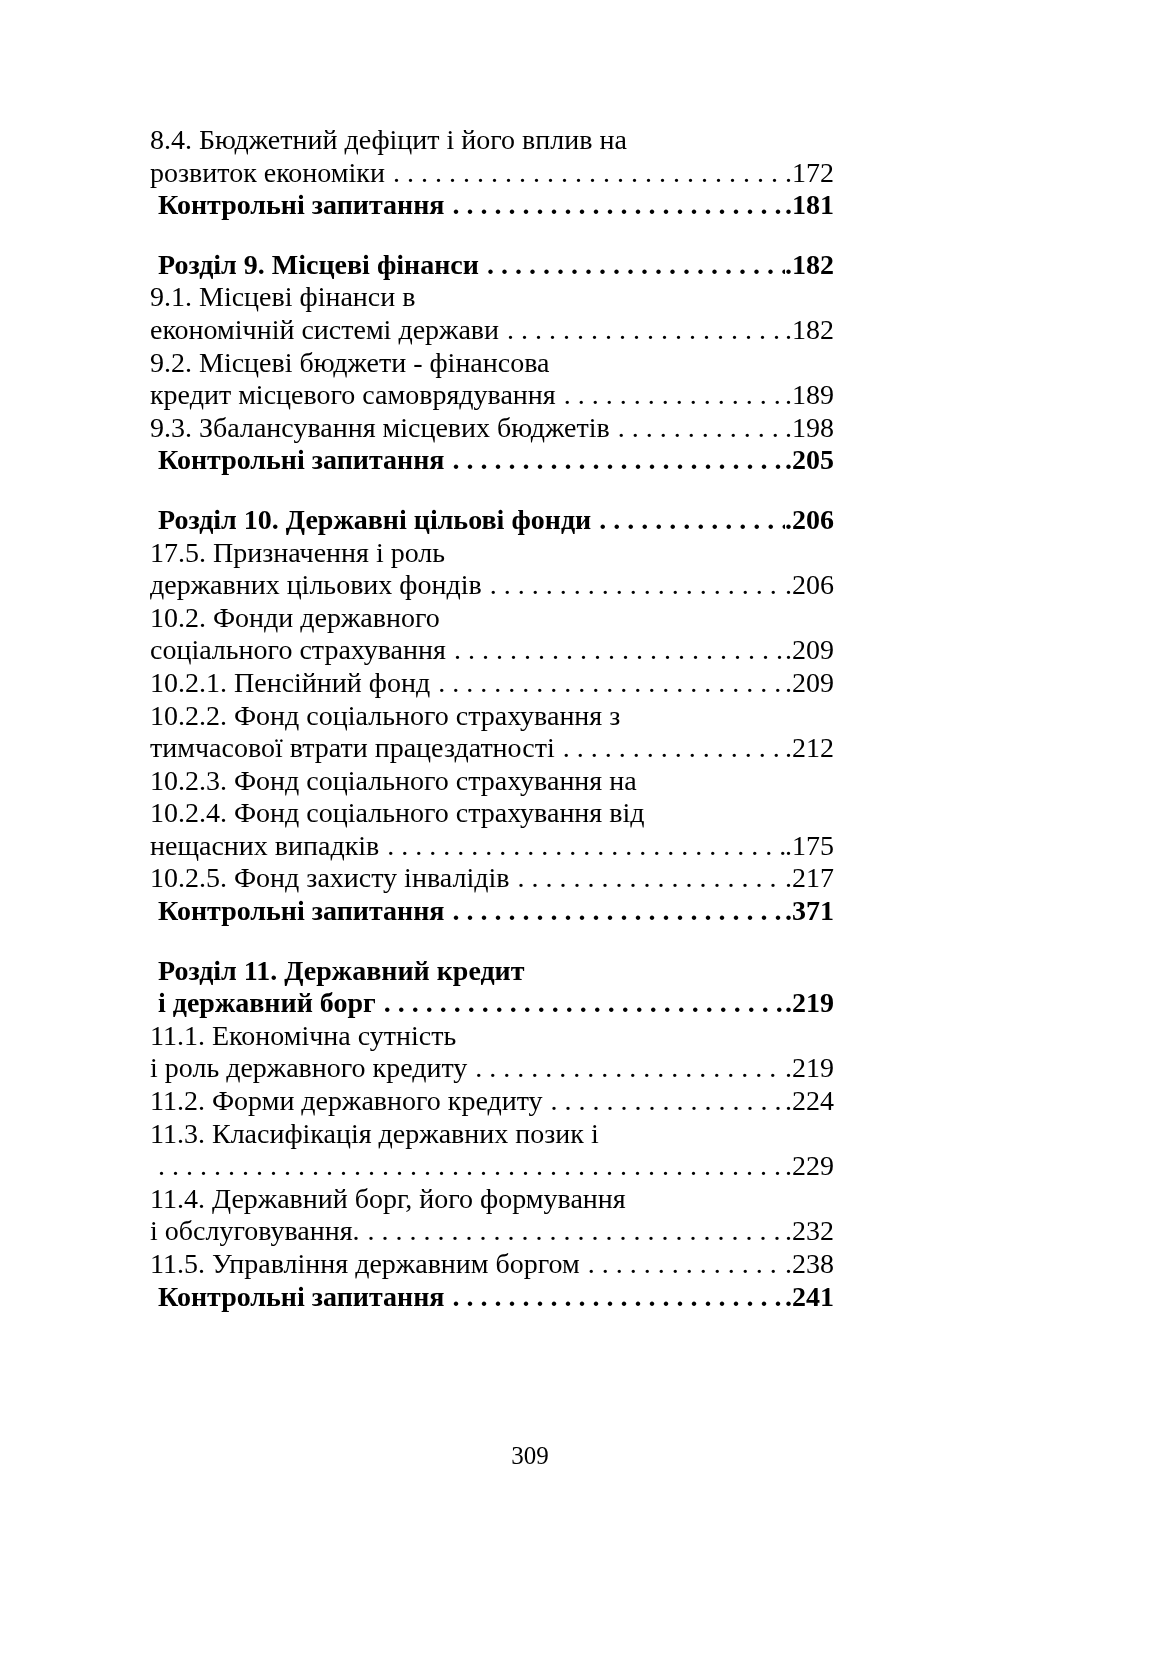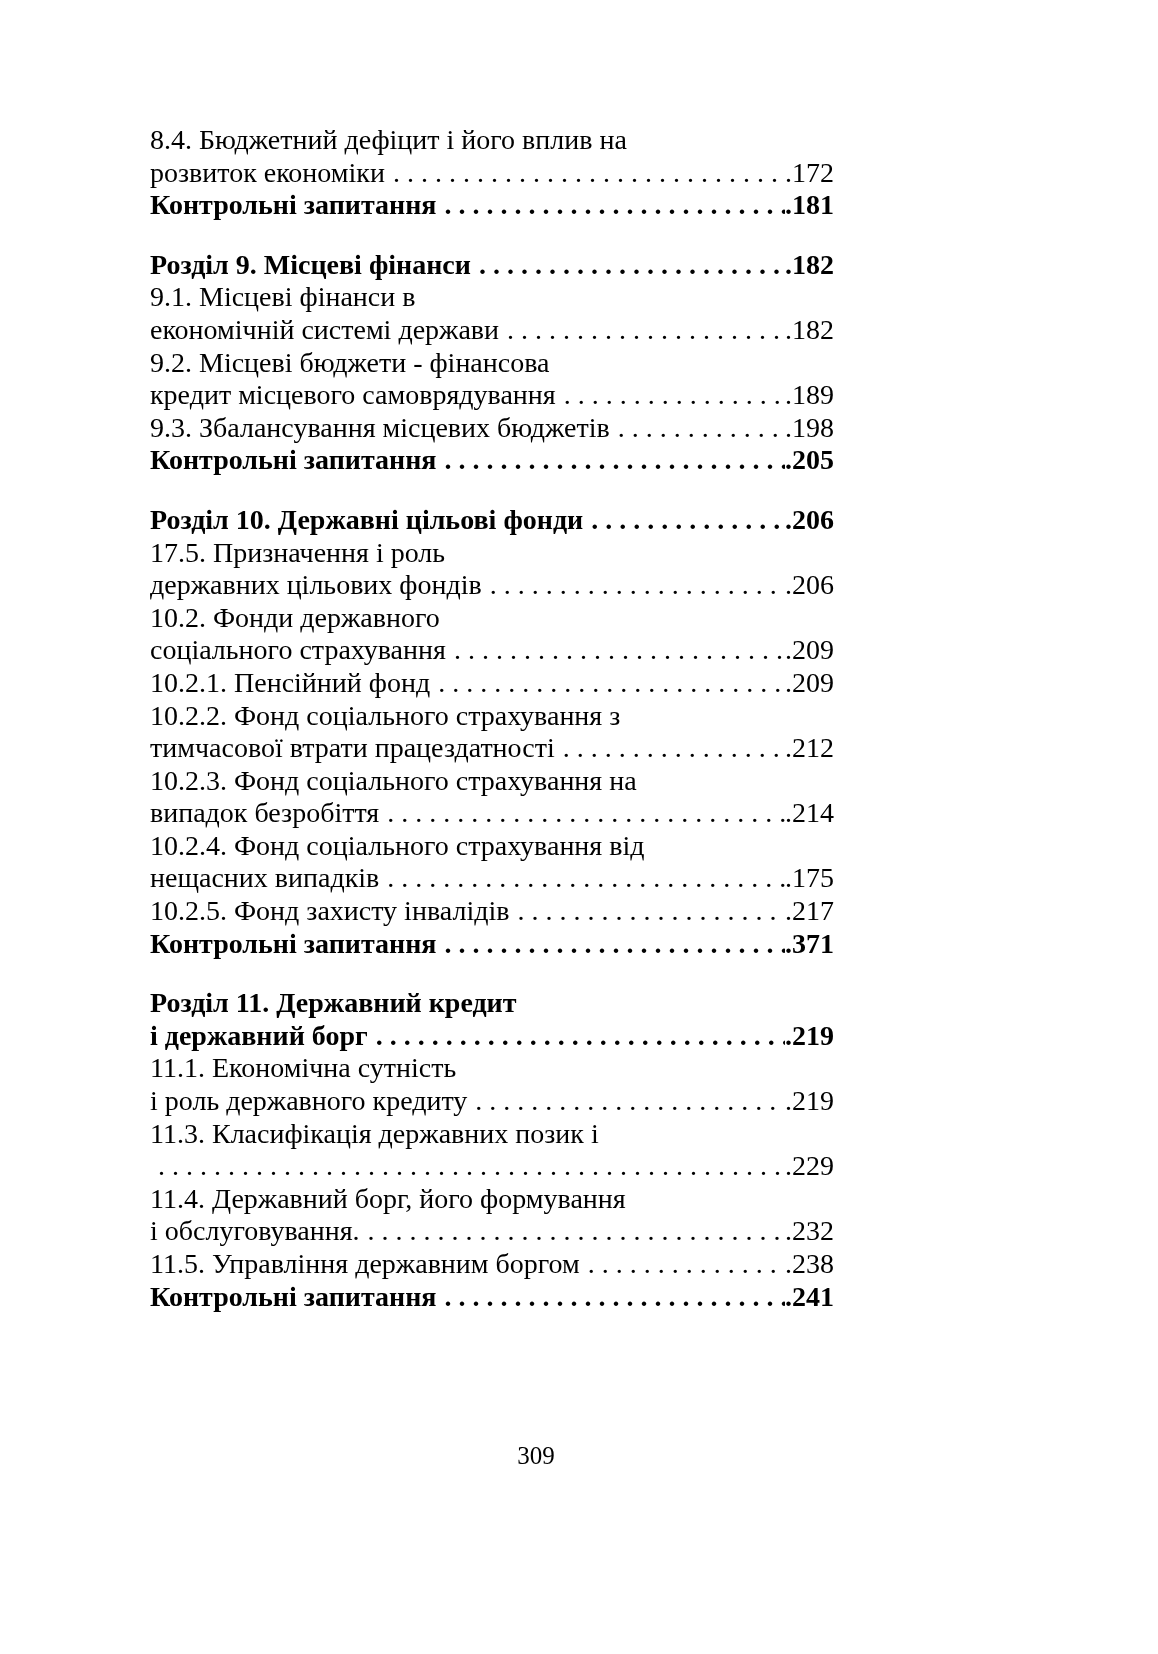--- a/index.html
+++ b/index.html
@@ -28,20 +28,21 @@
     font-size: 28px;
     line-height: 32.6px;
   }
   .row {
     display: flex;
     align-items: baseline;
     white-space: nowrap;
   }
   .row.bold {
     font-weight: bold;
+    margin-left: 8px;
   }
   .row .text {
     flex: 0 0 auto;
     white-space: pre;
   }
   .leader {
     flex: 1 1 auto;
     overflow: hidden;
     white-space: nowrap;
     margin-left: 8px;
@@ -55,21 +56,21 @@
     white-space: nowrap;
   }
   .pagenum::before {
     content: ".";
   }
   .spacer {
     height: 27px;
   }
   .footer {
     position: absolute;
-    left: 146px;
+    left: 140px;
     top: 1442px;
     width: 780px;
     text-align: center;
     font-size: 25px;
   }
 </style>
 </head>
 <body>
 
 <div class="page">
@@ -151,25 +152,20 @@
       </div>
       <div class="row">
         <span class="text">тимчасової втрати працездатності</span>
         <span class="leader"></span>
         <span class="pagenum">212</span>
       </div>
       <div class="row">
         <span class="text">10.2.3. Фонд соціального страхування на</span>
       </div>
       <div class="row">
-        <span class="text">випадок безробіття</span>
-        <span class="leader"></span>
-        <span class="pagenum">214</span>
-      </div>
-      <div class="row">
         <span class="text">10.2.4. Фонд соціального страхування від</span>
       </div>
       <div class="row">
         <span class="text">нещасних випадків</span>
         <span class="leader"></span>
         <span class="pagenum">175</span>
       </div>
       <div class="row">
         <span class="text">10.2.5. Фонд захисту інвалідів</span>
         <span class="leader"></span>
@@ -189,20 +185,25 @@
         <span class="leader"></span>
         <span class="pagenum">219</span>
       </div>
       <div class="row">
         <span class="text">11.1. Економічна сутність</span>
       </div>
       <div class="row">
         <span class="text">і роль державного кредиту</span>
         <span class="leader"></span>
         <span class="pagenum">219</span>
+      </div>
+      <div class="row">
+        <span class="text">11.2. Форми державного кредиту</span>
+        <span class="leader"></span>
+        <span class="pagenum">224</span>
       </div>
       <div class="row">
         <span class="text">11.3. Класифікація державних позик і</span>
       </div>
       <div class="row">
         <span class="leader"></span>
         <span class="pagenum">229</span>
       </div>
       <div class="row">
         <span class="text">11.4. Державний борг, його формування</span>

